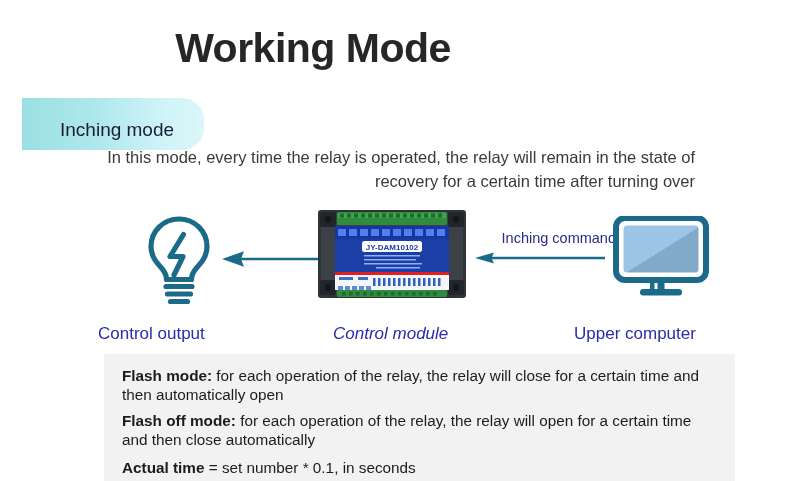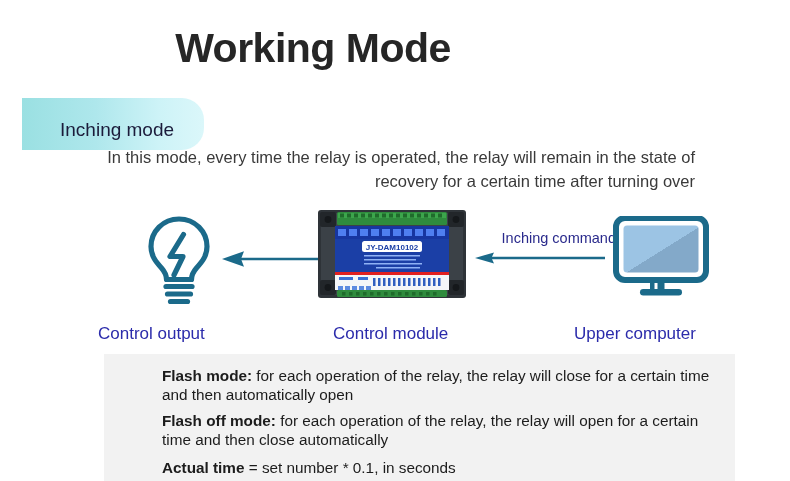--- a/index.html
+++ b/index.html
@@ -136,40 +136,39 @@
 
   
   .caption {
     position: absolute;
     top: 324px;
     font-size: 17px;
     color: #2b2bab;
     white-space: nowrap;
   }
   #caption-output   { left: 98px; }
-  #caption-module   { left: 333px; }
+  #caption-module   { left: 333px; font-style: italic; }
   #caption-computer { left: 574px; }
 
   
   #info-panel {
     position: absolute;
     left: 104px;
     top: 354px;
     width: 631px;
     height: 127px;
     background: #f2f2f2;
     box-sizing: border-box;
     padding: 12px 16px 0 18px;
   }
   .info-line {
     font-size: 15.3px;
     color: #1c1c1c;
     line-height: 1.25;
     margin-bottom: 7px;
-    margin-left: 40px;
   }
   .info-line b {
     font-weight: bold;
   }
   #info-actual {
     margin-top: 9px;
   }
 </style>
 </head>
 <body>

